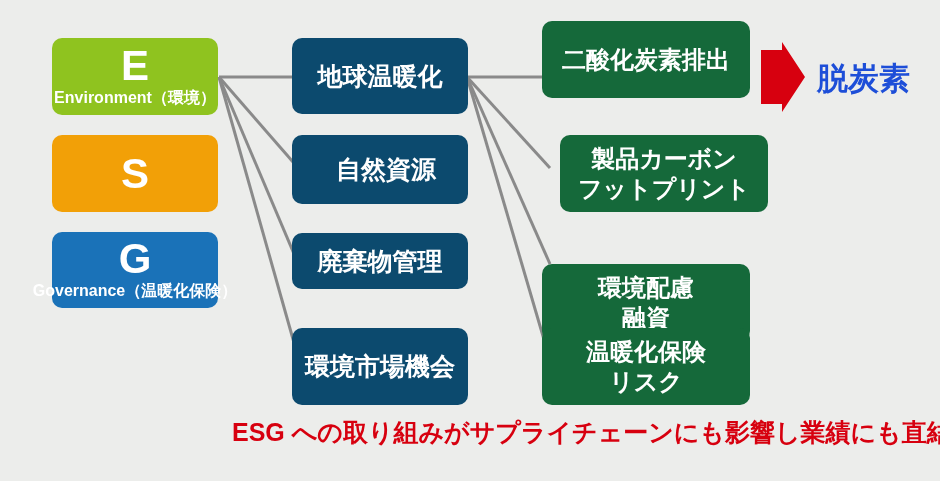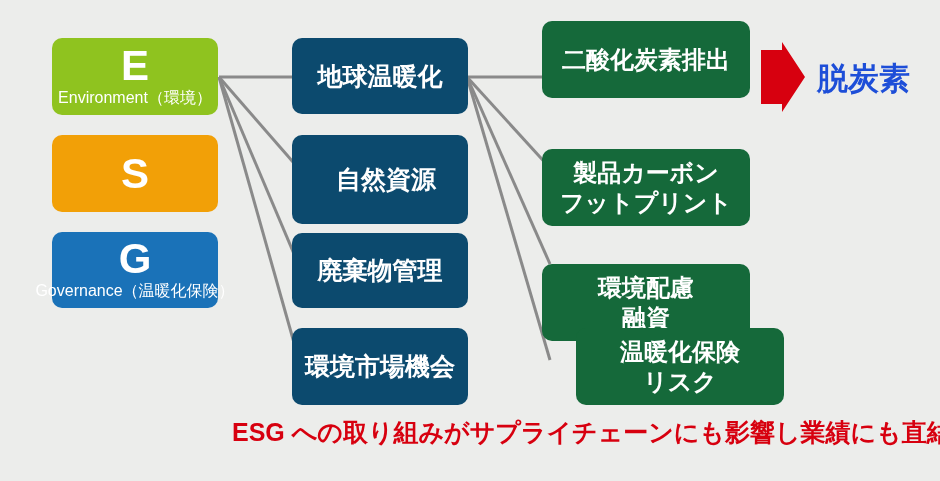--- a/index.html
+++ b/index.html
@@ -15,38 +15,38 @@
     position:absolute;
     border-radius:10px;
     display:flex;flex-direction:column;
     align-items:center;justify-content:center;
     color:#fff;z-index:1;
     box-sizing:border-box;
   }
   
   .esg{left:52px;width:166px;height:77px;}
   .esg .letter{font-size:42px;font-weight:bold;line-height:1.0;}
-  .esg .sub{font-size:16px;font-weight:normal;margin-top:1px;white-space:nowrap;}
+  .esg .sub{font-size:16px;font-weight:bold;margin-top:1px;white-space:nowrap;}
   #box-e{top:38px;background:#8FC31F;}
   #box-s{top:135px;background:#F2A007;}
   #box-g{top:232px;height:76px;background:#1A72B8;}
   
   .mid{left:292px;width:176px;background:#0c4a6e;}
   .mid .lbl{font-size:25px;font-weight:bold;white-space:nowrap;}
   #box-m1{top:38px;height:76px;}
-  #box-m2{top:135px;height:89px;padding-left:12px;}
-  #box-m3{top:233px;height:75px;}
+  #box-m2{top:135px;height:69px;padding-left:12px;}
+  #box-m3{top:233px;height:56px;}
   #box-m4{top:328px;height:77px;text-align:center;}
   
   .rgt{left:542px;width:208px;height:77px;background:#15693A;}
   .rgt .lbl{font-size:24px;font-weight:bold;text-align:center;line-height:1.25;white-space:pre-line;}
   #box-r1{top:21px;}
-  #box-r2{top:149px;}
+  #box-r2{top:135px;margin-left:18px;}
   #box-r3{top:232px;margin-top:32px;}
-  #box-r4{top:328px;margin-left:34px;}
+  #box-r4{top:328px;}
   
   .arrow-icon{position:absolute;left:761px;top:42px;z-index:1;}
   .arrow-label{
     position:absolute;left:817px;top:58px;z-index:1;
     color:#1d4ed8;font-size:31px;font-weight:bold;white-space:nowrap;
   }
   
   .footer{
     position:absolute;left:232px;top:416px;width:688px;z-index:1;
     color:#D7000F;font-size:25px;font-weight:bold;

